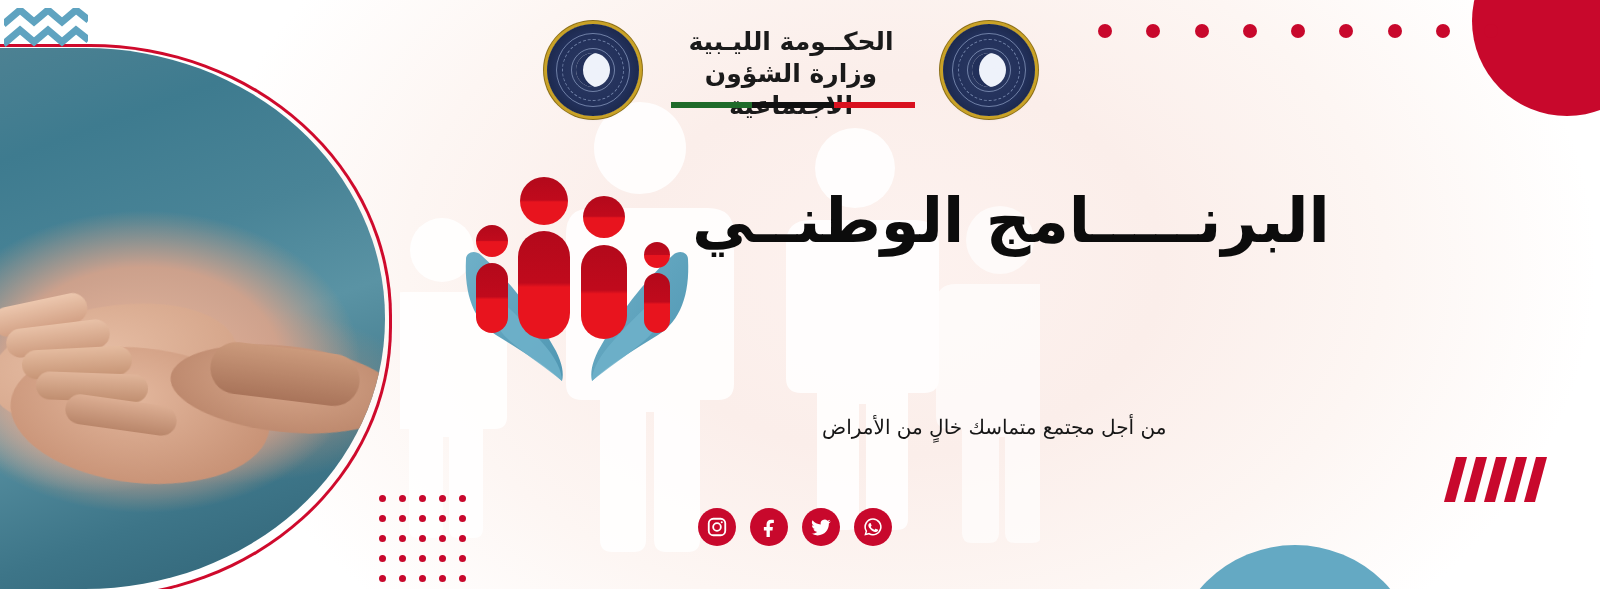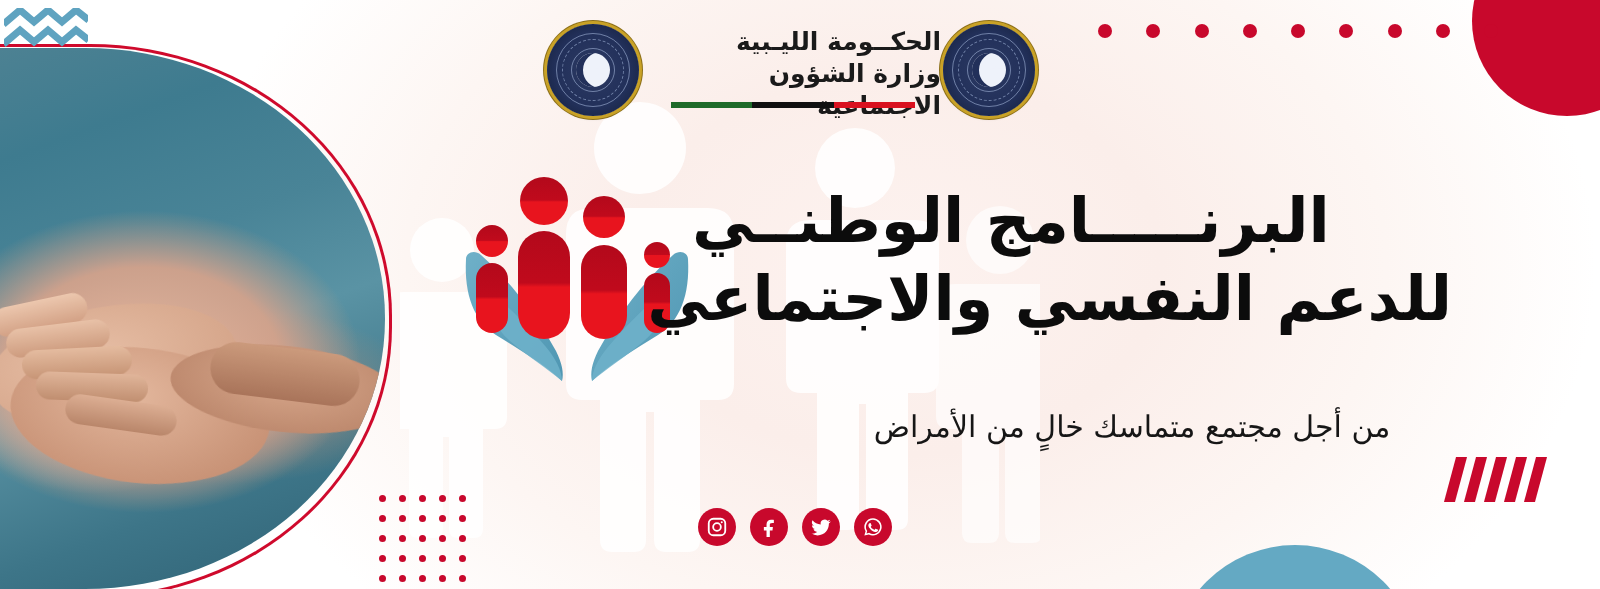--- a/index.html
+++ b/index.html
@@ -84,44 +84,44 @@
   #emblem-right{left:398px;}
   .emblem .ring{position:absolute;border-radius:50%;border:1px solid rgba(176,195,230,.55);}
   .emblem .r1{inset:9px;}
   .emblem .r2{inset:15px;border-style:dashed;}
   .emblem .r3{inset:24px;}
   .emblem .crescent{position:absolute;left:50%;top:50%;transform:translate(-50%,-50%);
     width:34px;height:34px;border-radius:50%;background:#eef2fa;
     box-shadow:8px 0 0 -1px #22305a inset;}
   .emblem .star{position:absolute;left:58%;top:50%;transform:translate(-50%,-50%);
     color:#eef2fa;font-size:15px;line-height:1;}
-  #gov-text{position:absolute;left:96px;top:4px;width:300px;text-align:right;direction:rtl;}
+  #gov-text{position:absolute;left:96px;top:4px;width:300px;text-align:center;direction:rtl;}
   .gov-line{font-weight:bold;color:#1a1a1a;letter-spacing:.5px;}
   #gov-line1{font-size:25px;line-height:32px;}
   #gov-line2{font-size:25px;line-height:32px;}
   #tricolor{position:absolute;left:126px;top:80px;width:244px;height:6px;display:flex;}
   #tricolor span{display:block;height:100%;}
   #tri-g{width:33.4%;background:#1f6b2a;}
   #tri-k{width:33.3%;background:#101010;}
   #tri-r{width:33.3%;background:#d9111f;}
 
   
   #program-logo{position:absolute;left:452px;top:165px;width:250px;height:232px;}
 
   
   #titles{position:absolute;right:148px;top:182px;width:760px;text-align:left;direction:rtl;}
   .title-line{
     font-family:"DejaVu Sans","Liberation Sans",sans-serif;
     font-weight:bold;color:#0c0c0c;font-size:62px;line-height:78px;
     white-space:nowrap;
   }
   #tagline{
-    position:absolute;right:158px;top:405px;width:620px;text-align:center;direction:rtl;
+    position:absolute;right:158px;top:405px;width:620px;text-align:left;direction:rtl;
     font-family:"DejaVu Serif","Liberation Serif",serif;
-    font-size:30px;color:#161616;line-height:44px;
+    font-size:20px;color:#161616;line-height:44px;
   }
 
   
   #social{position:absolute;left:698px;top:508px;display:flex;gap:14px;align-items:center;}
   .social-btn{width:38px;height:38px;border-radius:50%;background:#c8082c;
     display:flex;align-items:center;justify-content:center;cursor:pointer;}
   .social-btn svg{display:block;}
 </style>
 </head>
 <body>
@@ -275,21 +275,20 @@
       <circle cx="152" cy="52" r="21" fill="url(#figGrad)"></circle>
       <rect x="129" y="80" width="46" height="94" rx="23" fill="url(#figGrad)"></rect>
 
       <circle cx="205" cy="90" r="13" fill="url(#figGrad)"></circle>
       <rect x="192" y="108" width="26" height="60" rx="13" fill="url(#figGrad)"></rect>
     </svg>
   </div>
 
   <div id="titles">
     <div class="title-line">البرنـــــامج الوطنــي</div>
-    <div class="title-line">للدعم النفسي والاجتماعي</div>
   </div>
   <div id="tagline">من أجل مجتمع متماسك خالٍ من الأمراض</div>
 
   <div id="social">
     <div class="social-btn">
       <svg width="22" height="22" viewBox="0 0 24 24" fill="none" stroke="#fff" stroke-width="2">
         <rect x="3" y="3" width="18" height="18" rx="5"></rect>
         <circle cx="12" cy="12" r="4.2"></circle>
         <circle cx="17.2" cy="6.8" r="1.1" fill="#fff" stroke="none"></circle>
       </svg>

